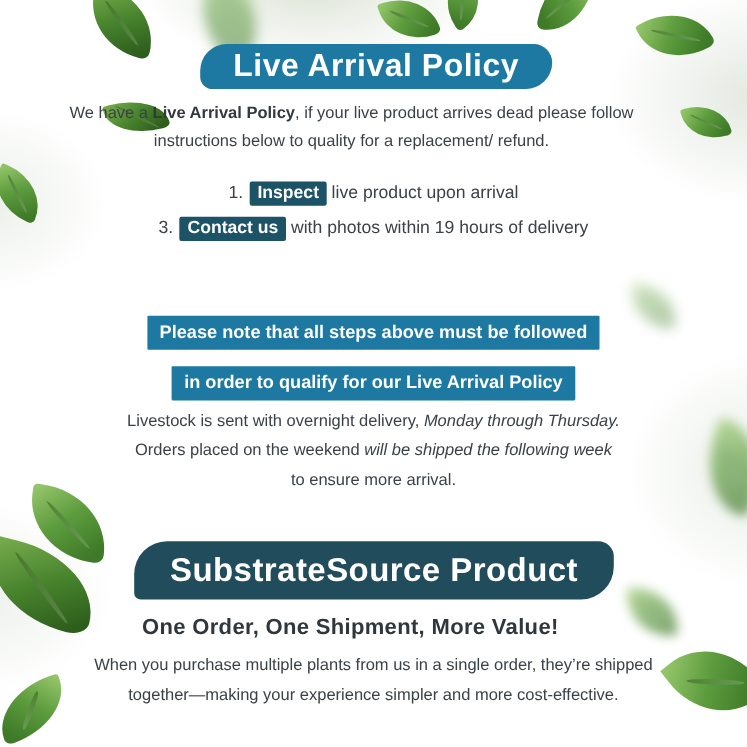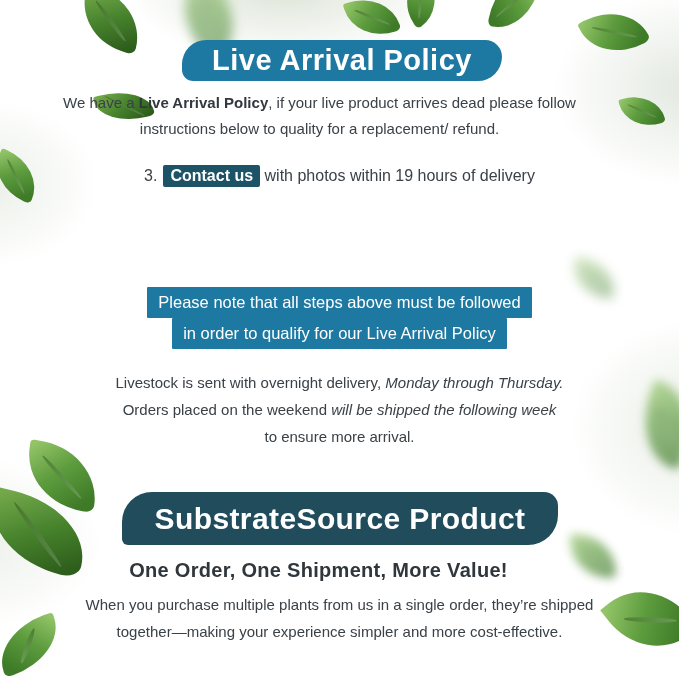--- a/index.html
+++ b/index.html
@@ -56,24 +56,24 @@
   .step  { font-size:16px; line-height:23px; margin-bottom:9px; color:#3a4147; }
   .step .num { margin-right:6px; }
   .hl {
     background:#1d5366; color:#fff; font-weight:bold;
     padding:2px 7px 3px; border-radius:2px;
   }
 
   .note { position:absolute; top:287px; left:0; width:679px; text-align:center; }
   .note-line {
     display:inline-block;
-    background:#1e79a2; color:#fff; font-weight:normal;
+    background:#1e79a2; color:#fff; font-weight:bold;
     font-size:16.5px; line-height:20px;
     padding:5px 11px 6px; border-radius:1px;
-    margin-bottom:0;
+    margin-bottom:15px;
   }
 
   .shipping {
     position:absolute; top:369px; left:0; width:679px;
     text-align:center; font-size:15px; line-height:27px; color:#3a4147;
   }
 
   .banner-dark {
     position:absolute; top:492px; left:122px; width:436px; height:53px;
     background:#204c5c;
@@ -115,20 +115,23 @@
 
   <div class="banner-top">Live Arrival Policy</div>
 
   <div class="intro">
     <div><span>We have a </span><b>Live Arrival Policy</b><span>, if your live product arrives dead please follow</span></div>
     <div>instructions below to quality for a replacement/ refund.</div>
   </div>
 
   <div class="steps">
     <div class="step">
+      <span class="num">1.</span><span></span><span class="hl">Inspect</span><span> live product upon arrival</span>
+    </div>
+    <div class="step">
       <span class="num">3.</span><span></span><span class="hl">Contact us</span><span> with photos within 19 hours of delivery</span>
     </div>
   </div>
 
   <div class="note">
     <div><span class="note-line">Please note that all steps above must be followed</span></div>
     <div><span class="note-line">in order to qualify for our Live Arrival Policy</span></div>
   </div>
 
   <div class="shipping">

